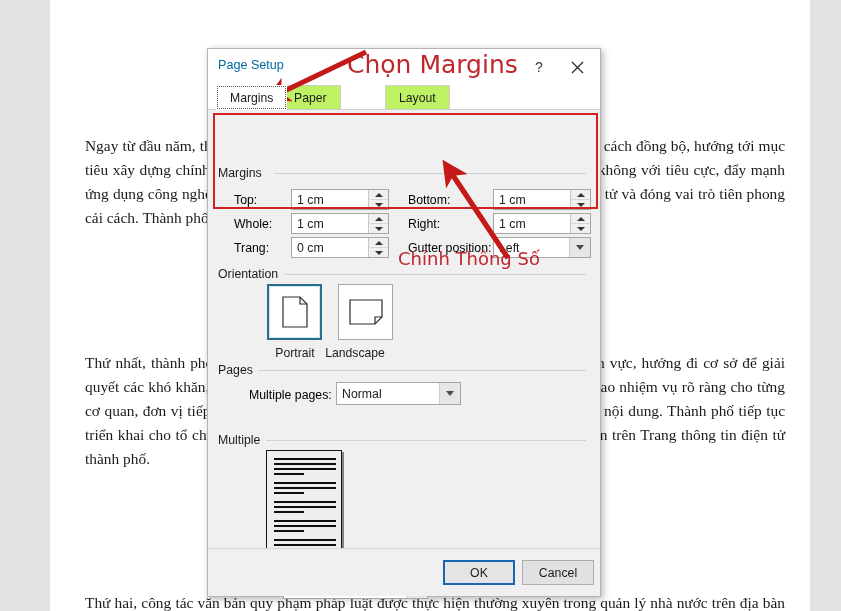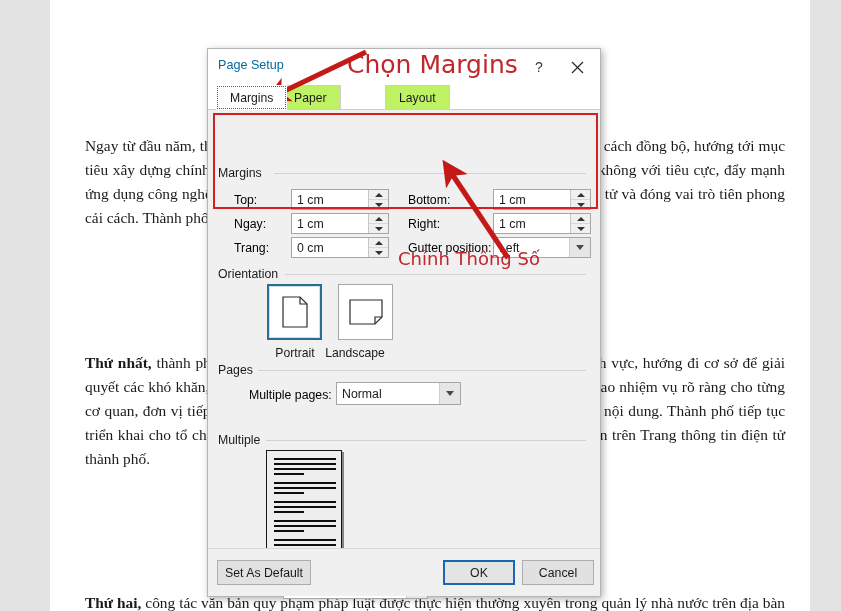--- a/index.html
+++ b/index.html
@@ -18,21 +18,21 @@
   #doc-text{
     position:absolute;left:35px;top:86px;width:700px;
     font-family:"Liberation Serif", serif;
     font-size:15.4px;line-height:24.05px;
     color:#1a1a1a;
     text-align:justify;
     white-space:pre-wrap;
   }
   #doc-text p{margin:0;}
   #doc-text .blank{height:24.05px;}
-  #doc-text b{font-weight:bold;}
+  #doc-text b{font-weight:normal;}
   
   #page-setup-dialog{
     position:absolute;left:207px;top:48px;width:394px;height:549px;
     background:#f0f0f0;
     border:1px solid #b5b5b5;
     box-shadow:2px 2px 7px rgba(0,0,0,.30);
     box-sizing:border-box;
     font-size:12.3px;
     color:#1b1b1b;
   }
@@ -225,21 +225,21 @@
       <div class="arrows">
         <div class="ar">
             <div class="tri-up"></div>
           </div>
         <div class="ar">
             <div class="tri-dn"></div>
           </div>
       </div>
     </div>
 
-    <div class="fld-label" style="left:26px;top:107px;">Ngay:</div>
+    <div class="fld-label" style="left:26px;top:107px;">Whole:</div>
     <div class="spin" style="left:83px;top:103px;">
       <div class="val">1 cm</div>
       <div class="arrows">
         <div class="ar">
             <div class="tri-up"></div>
           </div>
         <div class="ar">
             <div class="tri-dn"></div>
           </div>
       </div>
@@ -338,21 +338,20 @@
     <div class="fld-label" style="left:10px;top:472px;">Apply to:</div>
     <div class="combo" style="left:75px;top:466px;width:145px;height:23px;">
       <div class="cval">Whole document</div>
       <div class="cbtn">
           <div class="chev"></div>
         </div>
     </div>
   </div>
 
   <div class="dlg-footer">
-    <div class="btn" style="left:9px;top:11px;width:94px;">Set As Default</div>
     <div class="btn default" style="left:235px;top:11px;width:72px;">OK</div>
     <div class="btn" style="left:314px;top:11px;width:72px;">Cancel</div>
   </div>
 </div>
 
 <div class="red-frame" style="left:213px;top:113px;width:385px;height:96px;"></div>
 
 <div class="anno-text" style="left:347px;top:50px;font-size:25px;">Chọn Margins</div>
 
 <div class="anno-text" style="left:398px;top:248px;font-size:18px;">Chỉnh Thông Số</div>

